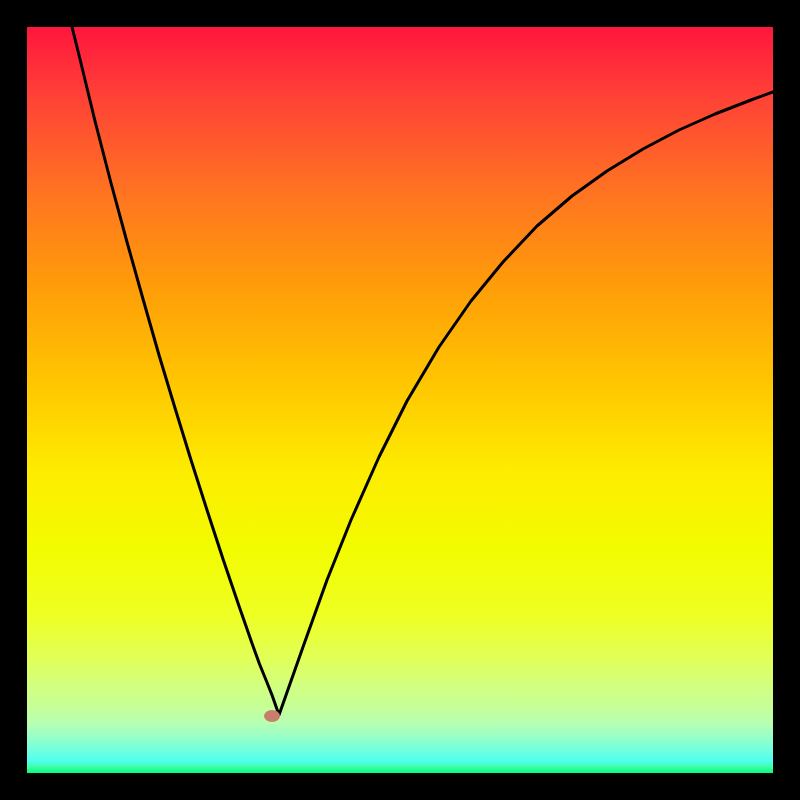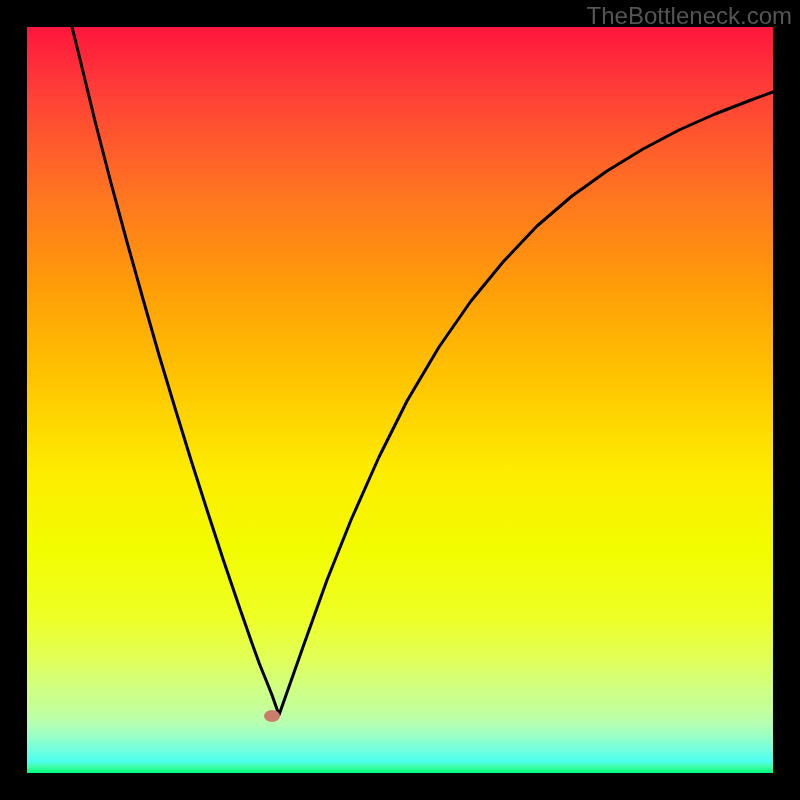--- a/index.html
+++ b/index.html
@@ -85,14 +85,13 @@
 
   <div class="plot-area">
     <div class="gradient"></div>
 
     <svg class="curve-svg" viewBox="0 0 746 746" preserveAspectRatio="none">
       <path id="main-curve" class="curve-path" d="M45,0 L52,28 L68,94 L84,156 L100,215 L116,272 L132,328 L148,381 L164,433 L180,483 L196,532 L212,579 L225.6,618 L232.5,637 L239,653 L245,668 L252,688 L276,620 L300,553 L324,493 L352,430 L380,374 L412,320 L444,274 L476,235 L510,199 L545,169 L580,144 L616,122 L652,103 L688,87 L724,73 L746,65"></path>
       <ellipse id="marker" class="marker" cx="245" cy="689" rx="8" ry="6"></ellipse>
     </svg>
   </div>
 
-  <div class="watermark">TheBottleneck.com</div>
 </div>
 
 </body></html>

